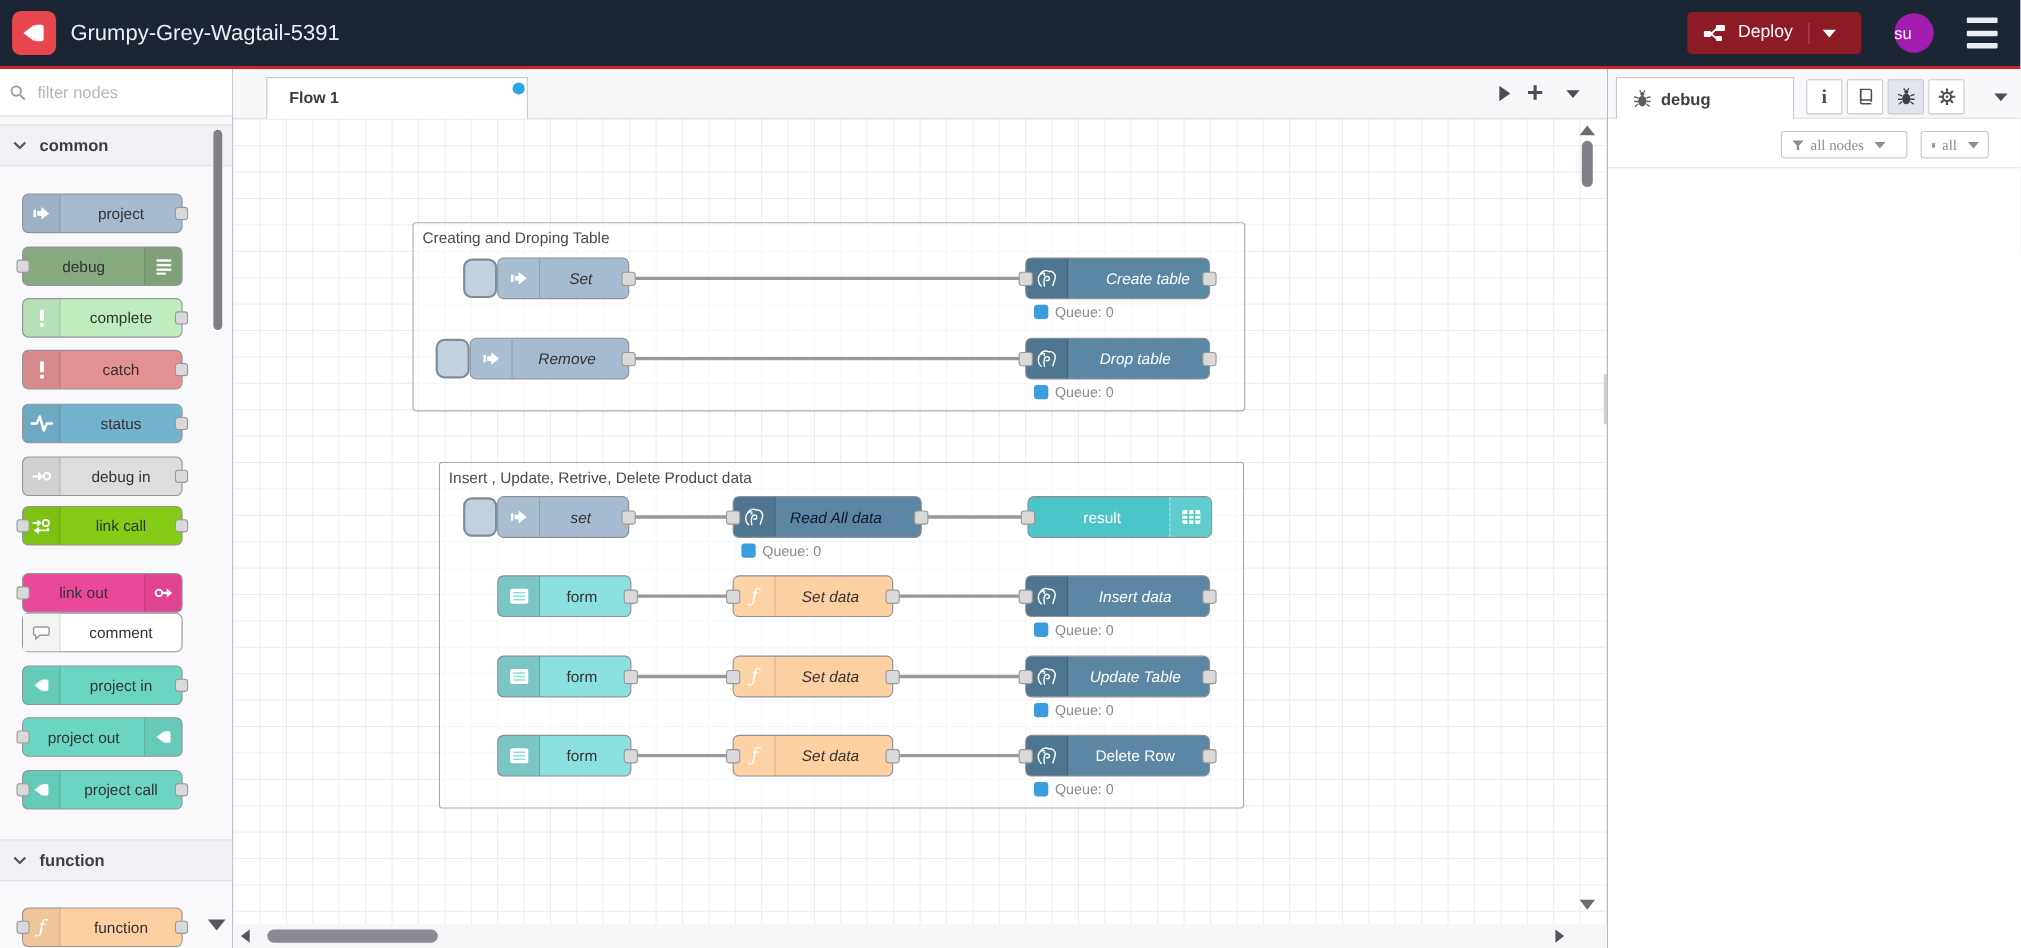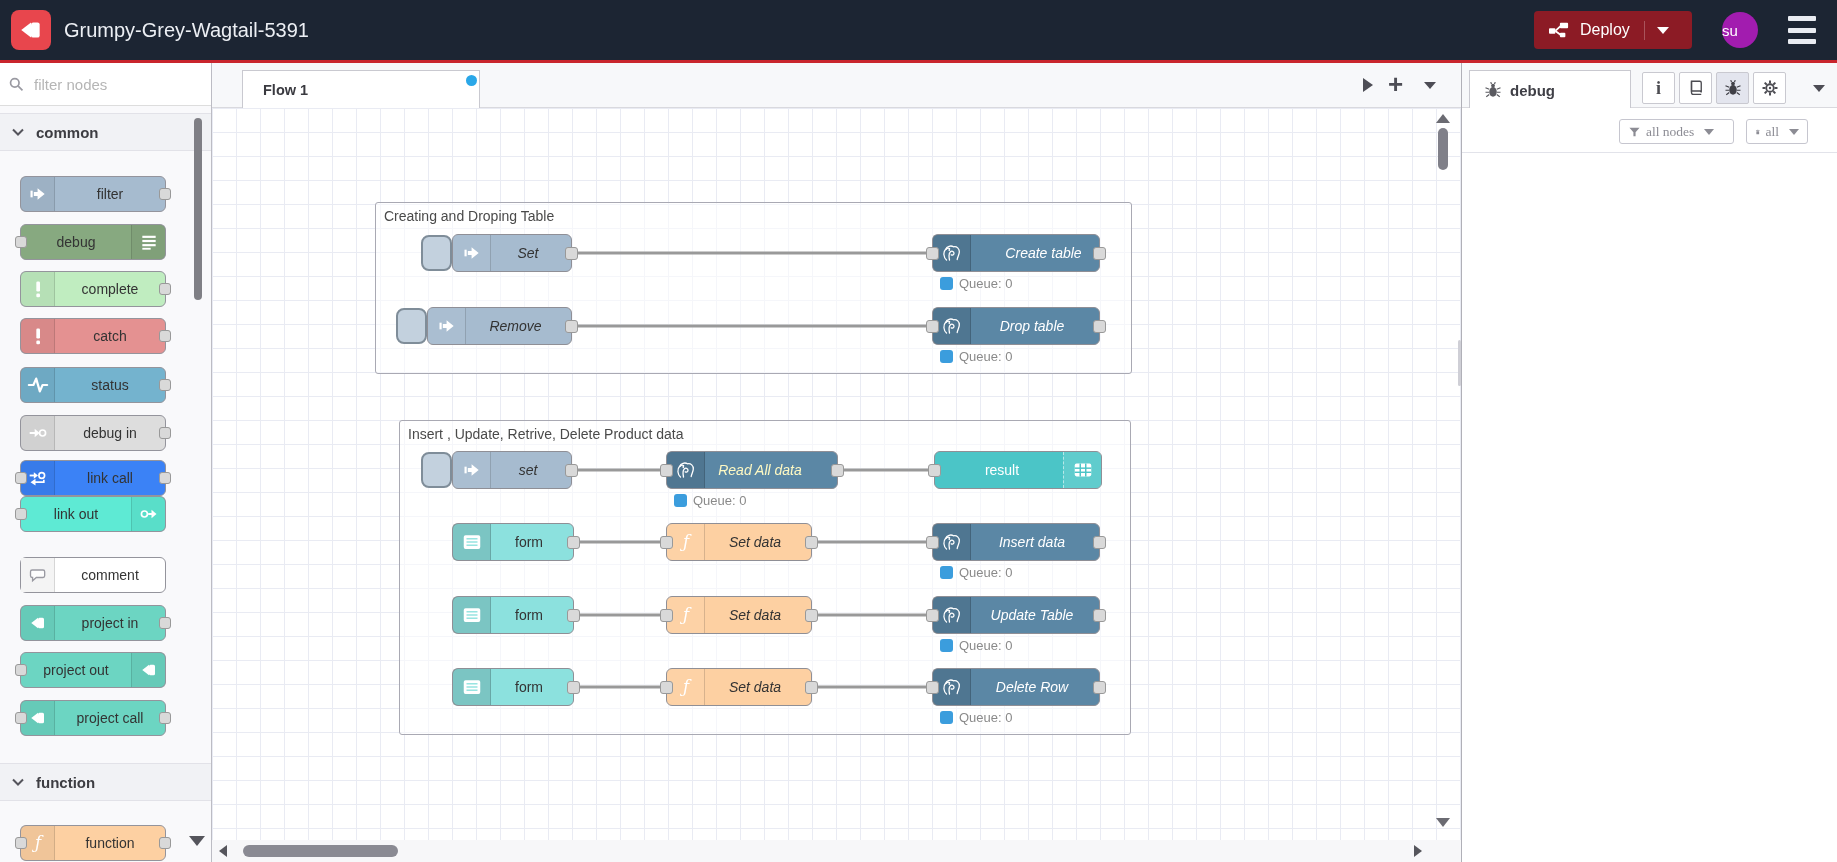--- a/index.html
+++ b/index.html
@@ -145,21 +145,21 @@
           </svg>
           <span class="cat-label">common</span>
         </div>
         <div class="pal-item" style="top: 113px; background: rgb(166, 187, 207);">
           <span class="pal-icon left" style="background:rgba(0,0,0,0.05);">
             <svg width="20" height="20" viewBox="0 0 24 24">
               <rect x="3" y="8" width="2.6" height="8" fill="#fff"></rect>
               <path d="M7 9.5h4.5V5l8.5 7-8.5 7v-4.5H7z" fill="#fff"></path>
             </svg>
           </span>
-          <span class="pal-label" style="left:34px;right:0;">filter</span>
+          <span class="pal-label" style="left:34px;right:0;">project</span>
           <span class="port" style="right:-6px;top:11px;"></span>
         </div>
         <div class="pal-item" style="top: 161px; background: rgb(135, 169, 128);">
           <span class="pal-icon right" style="background:rgba(0,0,0,0.05);">
             <svg width="20" height="20" viewBox="0 0 24 24">
               <g fill="#fff">
                 <rect x="4" y="4.5" width="16" height="2.6"></rect>
                 <rect x="4" y="9.5" width="16" height="2.6"></rect>
                 <rect x="4" y="14.5" width="16" height="2.6"></rect>
                 <rect x="4" y="19" width="10" height="2.2"></rect>
@@ -206,35 +206,35 @@
           <span class="pal-icon left" style="background:rgba(0,0,0,0.05);">
             <svg width="20" height="20" viewBox="0 0 24 24">
               <line x1="2" y1="12" x2="9" y2="12" stroke="#fff" stroke-width="2.4"></line>
               <polygon points="8,7 14,12 8,17" fill="#fff"></polygon>
               <circle cx="17.5" cy="12" r="3.6" fill="none" stroke="#fff" stroke-width="2"></circle>
             </svg>
           </span>
           <span class="pal-label" style="left:34px;right:0;">debug in</span>
           <span class="port" style="right:-6px;top:11px;"></span>
         </div>
-        <div class="pal-item" style="top: 397px; background: #3b82f6;">
+        <div class="pal-item" style="top: 397px; background: #84cc16;">
           <span class="pal-icon left" style="background:rgba(0,0,0,0.05);">
             <svg width="20" height="20" viewBox="0 0 24 24">
               <line x1="2" y1="9" x2="8" y2="9" stroke="#fff" stroke-width="2.2"></line>
               <polygon points="7,5 12,9 7,13" fill="#fff"></polygon>
               <circle cx="16.5" cy="9" r="3.4" fill="none" stroke="#fff" stroke-width="2"></circle>
               <path d="M19 14 v3 H8" fill="none" stroke="#fff" stroke-width="2"></path>
               <polygon points="9,13 9,21 3,17" fill="#fff"></polygon>
             </svg>
           </span>
           <span class="pal-label" style="left:34px;right:0;">link call</span>
           <span class="port" style="left:-6px;top:11px;"></span>
           <span class="port" style="right:-6px;top:11px;"></span>
         </div>
-        <div class="pal-item" style="top: 433px; background: #5eead4;">
+        <div class="pal-item" style="top: 458px; background: #ec4899;">
           <span class="pal-icon right" style="background:rgba(0,0,0,0.05);">
             <svg width="20" height="20" viewBox="0 0 24 24">
               <circle cx="6.5" cy="12" r="3.6" fill="none" stroke="#fff" stroke-width="2"></circle>
               <line x1="11" y1="12" x2="16" y2="12" stroke="#fff" stroke-width="2.4"></line>
               <polygon points="15,7 21,12 15,17" fill="#fff"></polygon>
             </svg>
           </span>
           <span class="pal-label" style="left:0;right:34px;">link out</span>
           <span class="port" style="left:-6px;top:11px;"></span>
         </div>
@@ -403,21 +403,21 @@
             <span class="nicon" style="background:rgba(0,0,0,0.12);border-right:1px solid rgba(0,0,0,0.15);left:0;">
               <svg width="24" height="26" viewBox="0 0 24 24">
                 <g fill="none" stroke="#fff" stroke-width="1.3" stroke-linecap="round">
                   <path d="M6.5 19 C3.5 16.5 3 11 5.5 8.5 C6.8 5.2 11 4.2 13.5 5.8 C16.8 5 19.5 7.8 19.3 11 C19.2 13.5 17.8 15.2 17.2 18.5"></path>
                   <path d="M9.5 19 C8.8 15.5 8.8 12.5 10.2 11 C11.6 9.6 14 10.2 14 12.2 C14 13.8 12.4 14.4 11.2 13.8"></path>
                   <path d="M6.2 8.2 C7.2 7.2 8.6 7 9.6 7.6"></path>
                 </g>
                 <circle cx="9.3" cy="9" r="0.9" fill="#fff"></circle>
               </svg>
             </span>
-            <span class="nlabel" style="left:22px;right:6px;color:#fef9c3;font-style:italic;">Read All data</span>
+            <span class="nlabel" style="left:22px;right:6px;color:#0f172a;font-style:italic;">Read All data</span>
             <span class="port" style="left:-7px;top:12px;width:13px;height:13px;"></span>
             <span class="port" style="right:-7px;top:12px;width:13px;height:13px;"></span>
           </div>
           <div class="nstatus" style="left: 462px; top: 385px;">
             <span class="sq" style="background:#3b9ddd;"></span>
             <span class="stxt">Queue: 0</span>
           </div>
           <div class="node" style="left: 722px; top: 343px; width: 168px; background: rgb(75, 197, 199);">
             <span class="nicon" style="background:rgba(255,255,255,0.12);border-left:1px dashed rgba(255,255,255,0.55);right:0;">
               <svg width="22" height="22" viewBox="0 0 24 24">
@@ -547,21 +547,21 @@
             <span class="nicon" style="background:rgba(0,0,0,0.12);border-right:1px solid rgba(0,0,0,0.15);left:0;">
               <svg width="24" height="26" viewBox="0 0 24 24">
                 <g fill="none" stroke="#fff" stroke-width="1.3" stroke-linecap="round">
                   <path d="M6.5 19 C3.5 16.5 3 11 5.5 8.5 C6.8 5.2 11 4.2 13.5 5.8 C16.8 5 19.5 7.8 19.3 11 C19.2 13.5 17.8 15.2 17.2 18.5"></path>
                   <path d="M9.5 19 C8.8 15.5 8.8 12.5 10.2 11 C11.6 9.6 14 10.2 14 12.2 C14 13.8 12.4 14.4 11.2 13.8"></path>
                   <path d="M6.2 8.2 C7.2 7.2 8.6 7 9.6 7.6"></path>
                 </g>
                 <circle cx="9.3" cy="9" r="0.9" fill="#fff"></circle>
               </svg>
             </span>
-            <span class="nlabel" style="left:38px;right:6px;color:#fff;font-style:italic;">Delete Row</span>
+            <span class="nlabel" style="left:38px;right:6px;color:#fff;">Delete Row</span>
             <span class="port" style="left:-7px;top:12px;width:13px;height:13px;"></span>
             <span class="port" style="right:-7px;top:12px;width:13px;height:13px;"></span>
           </div>
           <div class="nstatus" style="left: 728px; top: 602px;">
             <span class="sq" style="background:#3b9ddd;"></span>
             <span class="stxt">Queue: 0</span>
           </div>
         </div>
     </div>
     <div id="vscroll-up"></div>

